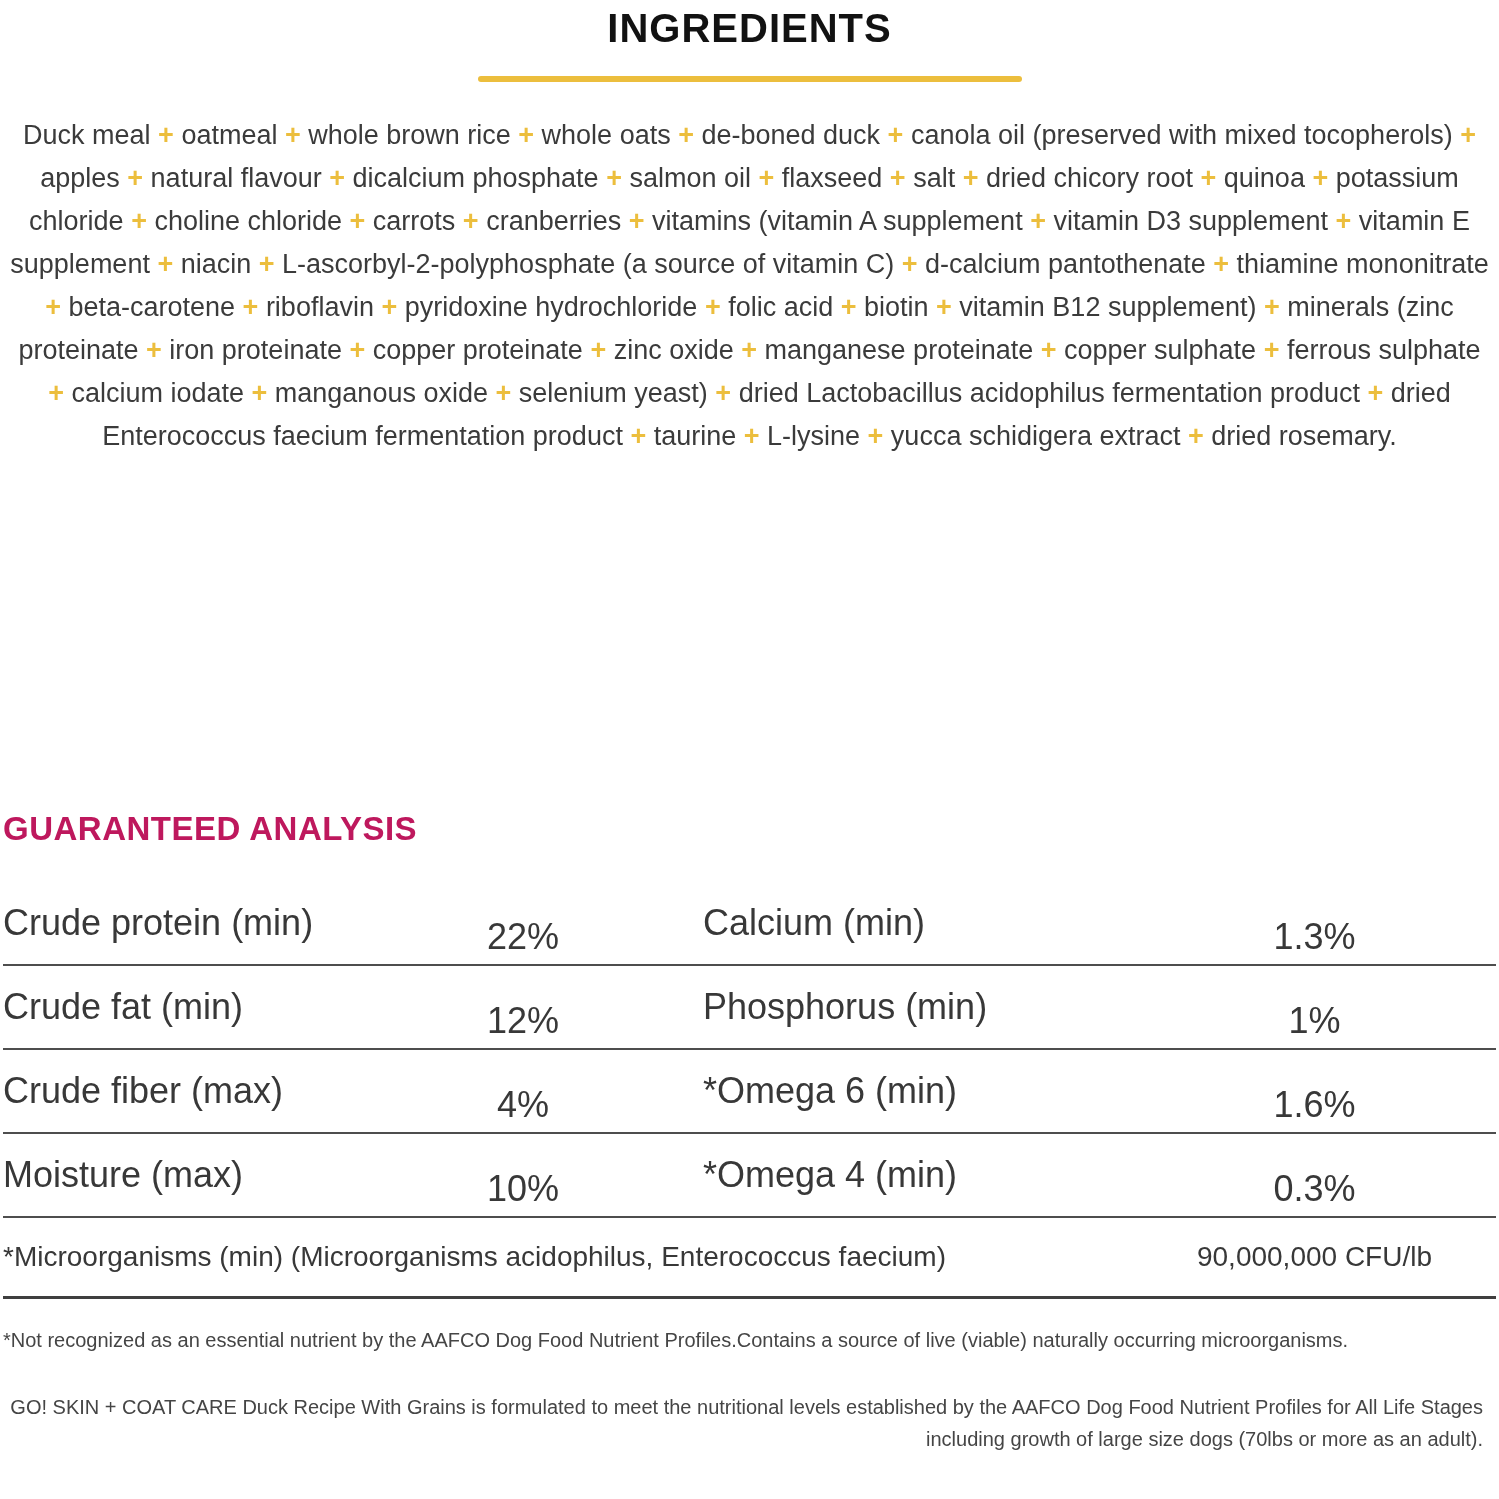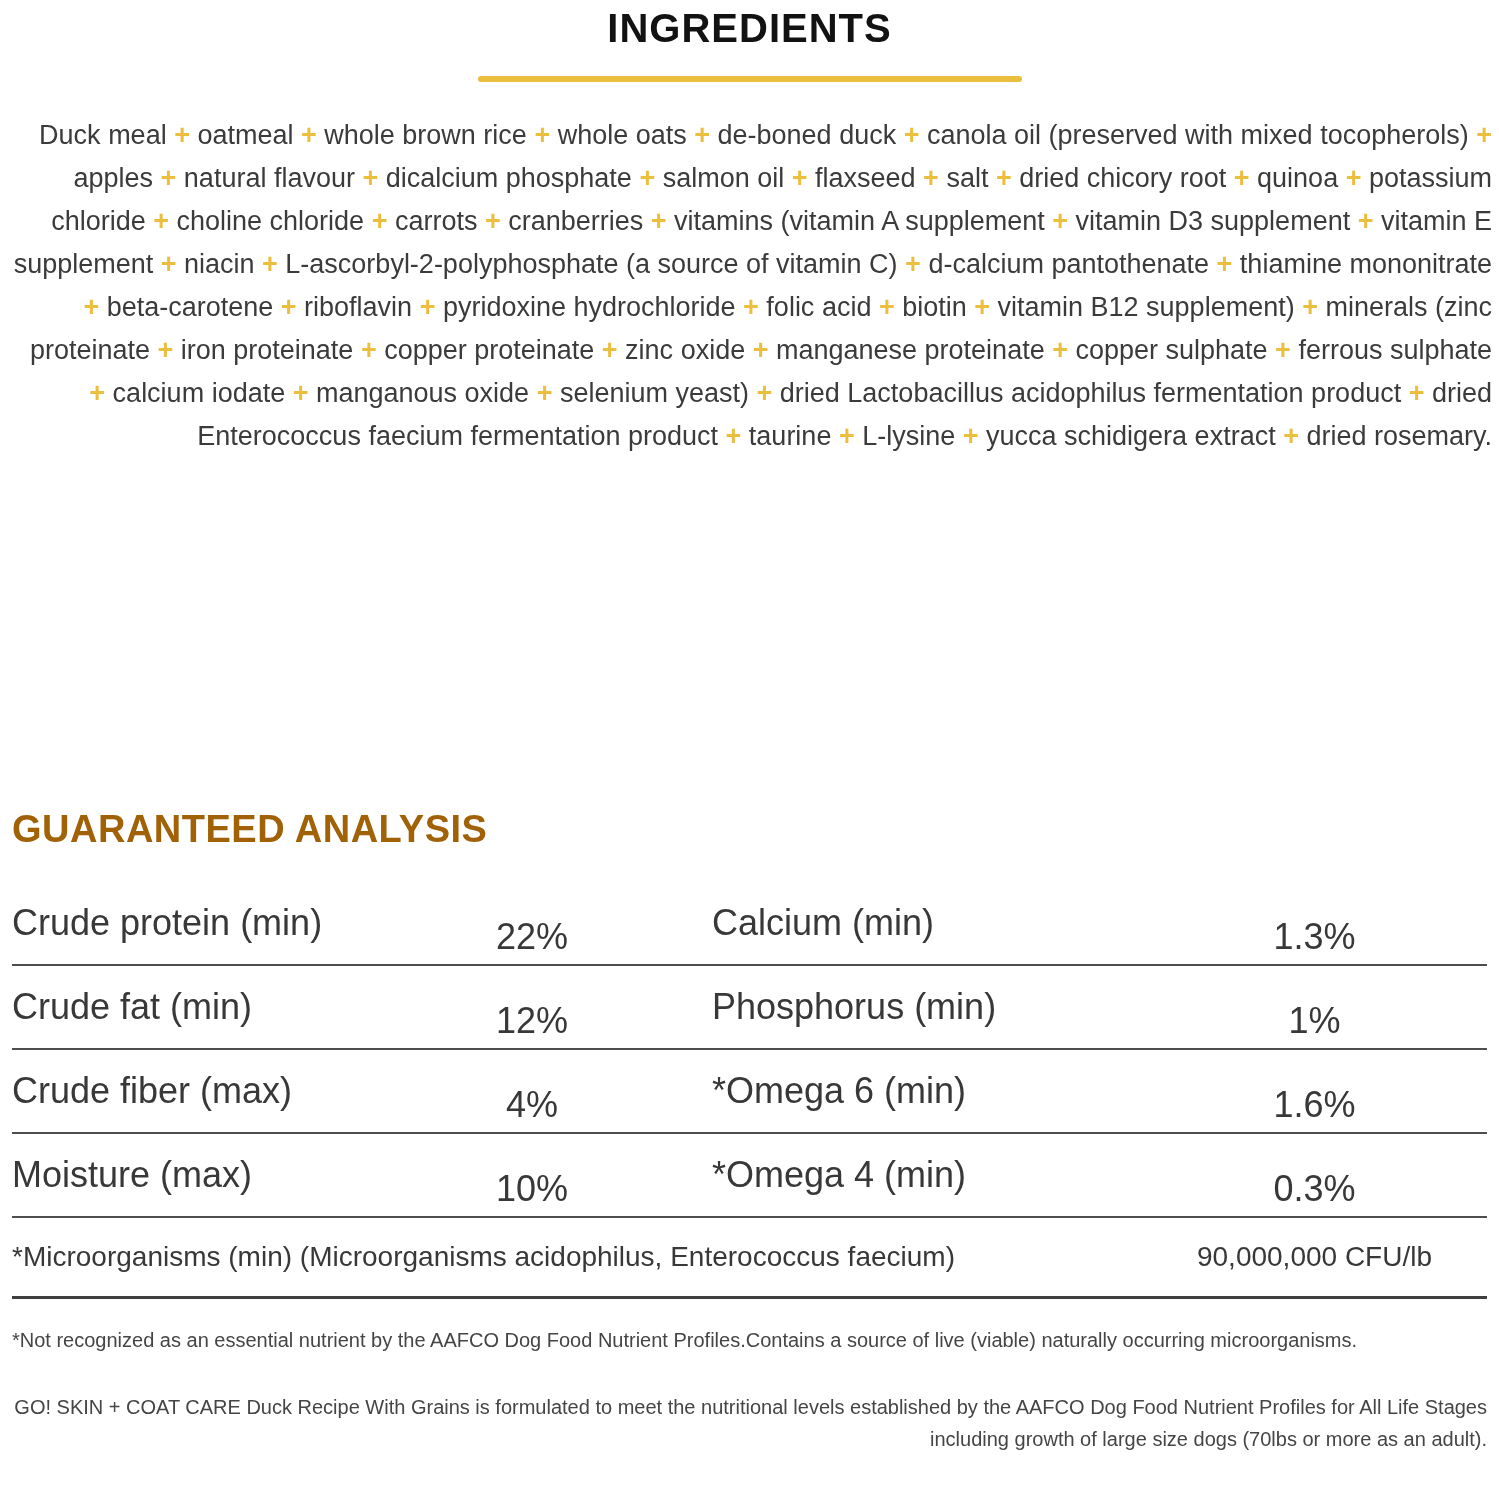--- a/index.html
+++ b/index.html
@@ -4,21 +4,21 @@
 <style>
   * { margin: 0; padding: 0; box-sizing: border-box; }
   html, body { background: #ffffff; }
   body {
     width: 1499px;
     height: 1499px;
     font-family: "Liberation Sans", "DejaVu Sans", sans-serif;
     color: #3a3a3a;
     overflow: hidden;
   }
-  .page { width: 1499px; height: 1499px; padding: 0 12px; }
+  .page { width: 1499px; height: 1499px; padding: 0 3px; }
 
   
   .hdr-title {
     padding-top: 6px;
     text-align: center;
     font-size: 40px;
     font-weight: 700;
     letter-spacing: 1px;
     color: #121212;
     line-height: 44px;
@@ -29,32 +29,32 @@
     margin: 26px auto 0;
     border-radius: 3px;
   }
 
   
   .ingredients {
     margin: 32px auto 0;
     width: 1480px;
     font-size: 27px;
     line-height: 43px;
-    text-align: right;
+    text-align: center;
     color: #3b3b3b;
   }
   .ingredients .plus { font-weight: 700; }
 
   
   .ga-title {
     margin-top: 350px;
-    font-size: 38px;
+    font-size: 33px;
     font-weight: 700;
     letter-spacing: 0.5px;
-    color: #a16207;
+    color: #be185d;
     line-height: 42px;
   }
   .ga-table { margin-top: 32px; }
   .ga-row {
     display: grid;
     grid-template-columns: 410px 220px 70px 430px 1fr;
     align-items: center;
     height: 84px;
     border-bottom: 2px solid #4e4e4e;
     font-size: 36px;

